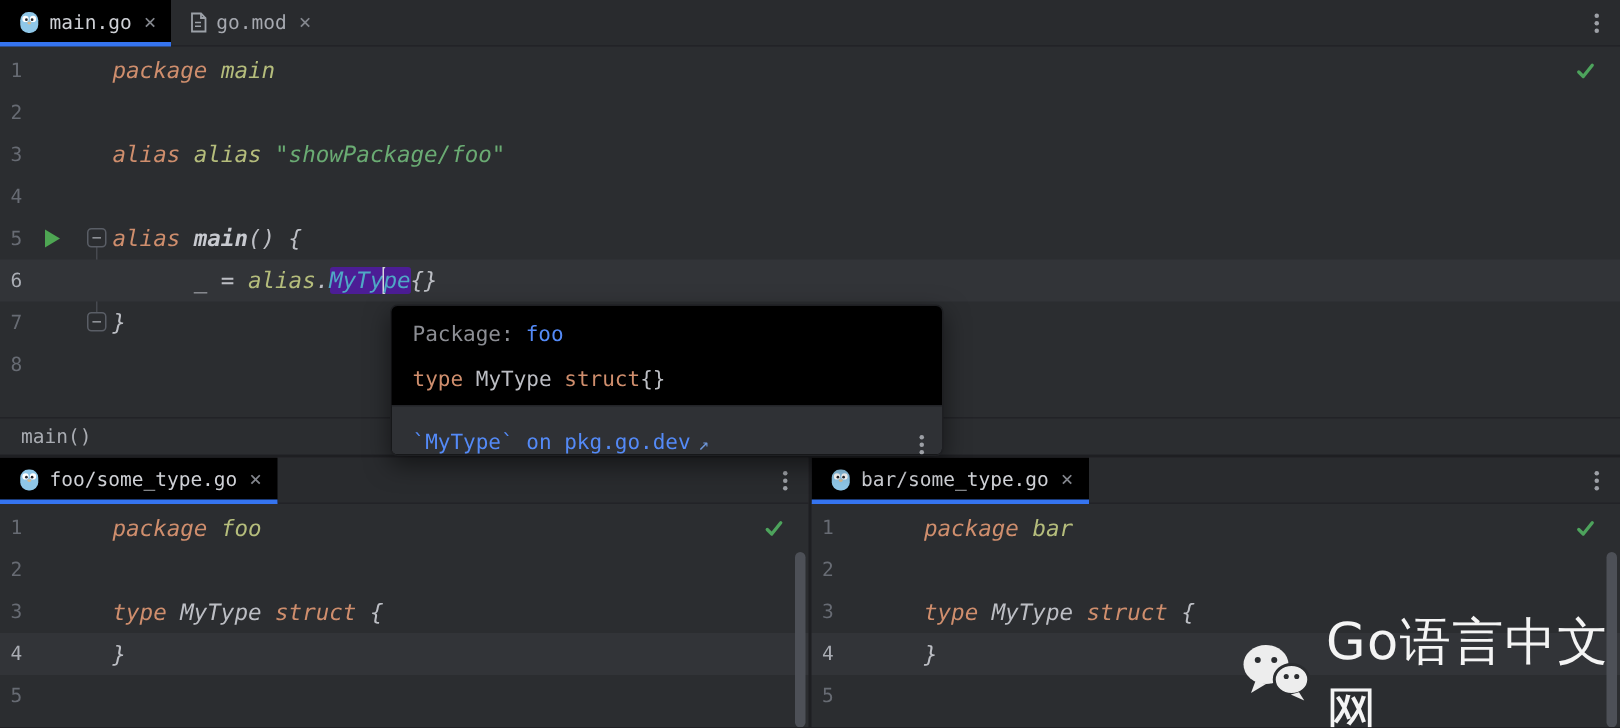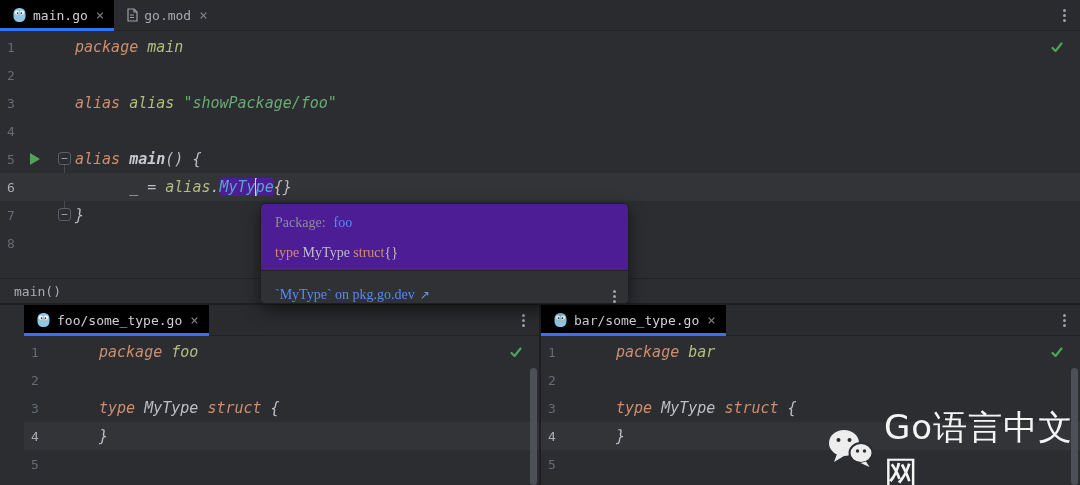--- a/index.html
+++ b/index.html
@@ -1,21 +1,21 @@
 <!DOCTYPE html>
 <html><head>
 <meta charset="utf-8">
 <style>
   * { margin:0; padding:0; box-sizing:border-box; }
   html,body { background:#1E1F22; }
   .window { position:relative; width:1080px; height:485px; background:#1E1F22;
             font-family:"DejaVu Sans Mono", monospace; overflow:hidden; }
   .pane { position:absolute; background:#2B2D30; overflow:hidden; }
   #top-pane { left:0; top:0; width:1080px; height:303px; }
-  #bottom-left { left:0; top:305px; width:539px; height:180px;padding-left:24px; }
+  #bottom-left { left:0; top:305px; width:539px; height:180px; }
   #bottom-right { left:541px; top:305px; width:539px; height:180px; }
 
   .tabbar { position:relative; height:31px; background:#292B2E; border-bottom:1px solid #222327;
             display:flex; align-items:stretch; }
   .tab { display:flex; align-items:center; gap:6px; padding:0 10px 0 12px; font-size:13px;
          color:#A6A9B0; position:relative; cursor:pointer; }
   .tab.active { background:#000000; color:#CFD1D6; }
   .tab.active::after { content:""; position:absolute; left:0; right:0; bottom:-1px; height:3px; background:#3574F0; }
   .tab-icon { display:flex; align-items:center; }
   .close { font-size:14px; color:#83868D; margin-left:2px; line-height:1; }
@@ -43,23 +43,23 @@
   .tk-str { color:#6AAB73; }
   .tk-def { color:#BCBEC4; }
   .tk-fn  { color:#C8CAD0; font-weight:bold; }
   .tk-type-hl { color:#4FA8C5; background:#4c1d95; border-radius:2px; }
   .caret { display:inline-block; width:2px; height:18px; background:#D6D8DC; vertical-align:middle; margin:0 -1px; }
   .check-icon { position:absolute; right:16px; top:7px; line-height:0; cursor:pointer; }
 
   .breadcrumb { position:absolute; left:0; bottom:0; width:100%; height:25px; border-top:1px solid #222327;
                 display:flex; align-items:center; padding-left:14px; font-size:13px; color:#A9ACB2; background:#2B2D30;margin-top:44px; }
 
-  .doc-popup { position:absolute; left:260px; top:203px; width:369px; background:#4c1d95;
+  .doc-popup { position:absolute; left:260px; top:203px; width:369px; background:#000000;
                border:1px solid #1E1F22; border-radius:5px; box-shadow:0 6px 16px rgba(0,0,0,.5);
-               z-index:10; overflow:hidden;font-family:Liberation Serif, serif; }
+               z-index:10; overflow:hidden; }
   .doc-body { padding:4px 0 2px; }
   .doc-row { height:30px; display:flex; align-items:center; padding:0 14px; font-size:14px; white-space:pre; }
   .doc-muted { color:#8C8E94; }
   .doc-blue { color:#548AF7; margin-left:8px; }
   .doc-footer { height:33px; background:#2F3135; border-top:1px solid #232428;
                 display:flex; align-items:flex-end; padding:0 12px 0 14px; font-size:14px; }
   .doc-footer .link { color:#548AF7; cursor:pointer; }
   .ext { color:#6E96D8; font-size:12px; margin-left:5px; }
   .doc-footer .dots { margin-left:auto; }
 

